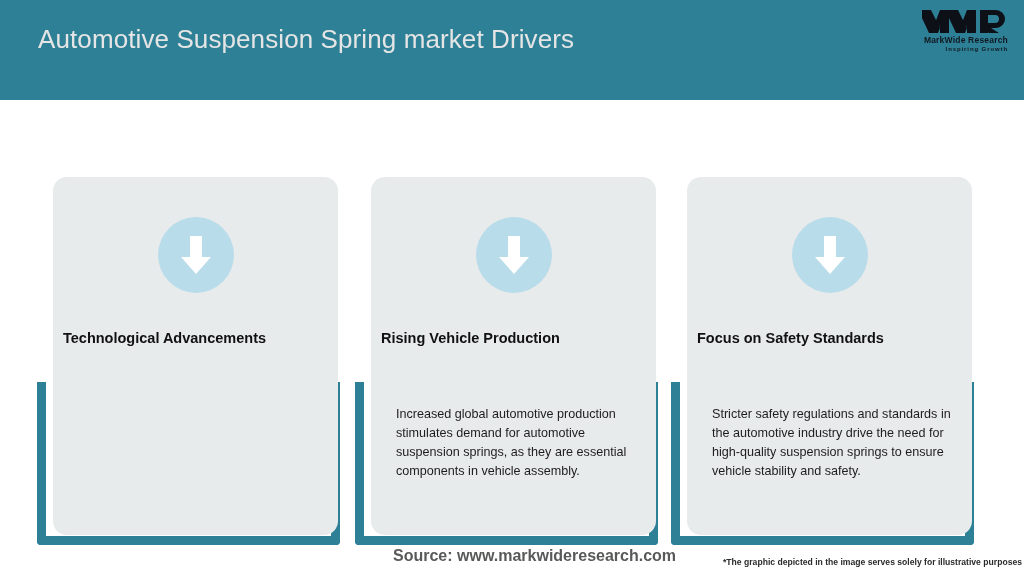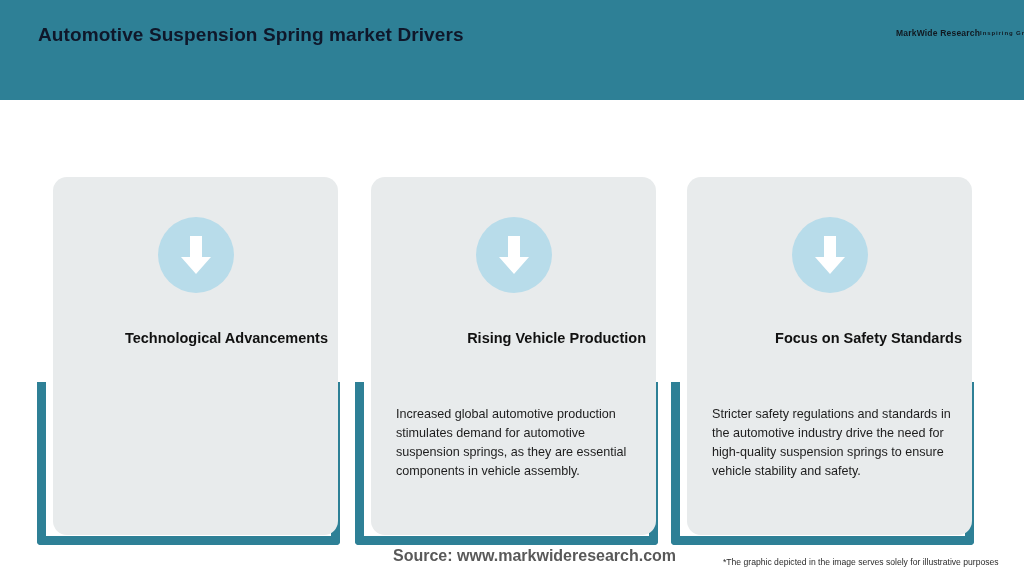--- a/index.html
+++ b/index.html
@@ -21,37 +21,37 @@
     left: 0;
     top: 0;
     width: 1024px;
     height: 100px;
     background: #2E8096;
   }
   #page-title {
     position: absolute;
     left: 38px;
     top: 24px;
-    font-size: 19px;
-    font-weight: bold;
-    color: #0f172a;
+    font-size: 26px;
+    font-weight: normal;
+    color: #e5e5e5;
     letter-spacing: 0.1px;
     white-space: nowrap;
   }
 
   
   #logo {
     position: absolute;
     right: 16px;
     top: 8px;
     width: 112px;
     height: 48px;
     display: flex;
-    flex-direction: row;
-    align-items: center;
+    flex-direction: column;
+    align-items: flex-end;
     justify-content: flex-start;
   }
   #logo-mark { display: block; }
   #logo-name {
     font-size: 8.5px;
     font-weight: bold;
     color: #111820;
     letter-spacing: 0.2px;
     margin-top: 1px;
     white-space: nowrap;
@@ -120,21 +120,21 @@
     display: flex;
     align-items: center;
     justify-content: center;
   }
 
   .card-title {
     position: absolute;
     top: 153px;
     left: 10px;
     width: 265px;
-    text-align: right;
+    text-align: left;
     font-size: 14.5px;
     font-weight: bold;
     color: #111111;
     line-height: 1.2;
   }
 
   .card-body {
     position: absolute;
     top: 228px;
     left: 25px;
@@ -155,21 +155,21 @@
     font-weight: bold;
     color: #595959;
     white-space: nowrap;
   }
   #footer-note {
     position: absolute;
     left: 723px;
     top: 562px;
     transform: translateY(-50%);
     font-size: 8.6px;
-    font-weight: normal;
+    font-weight: bold;
     color: #2b2b2b;
     white-space: nowrap;
   }
 </style>
 </head>
 <body>
 
 <div id="header-band">
   <div id="page-title">Automotive Suspension Spring market Drivers</div>
 

